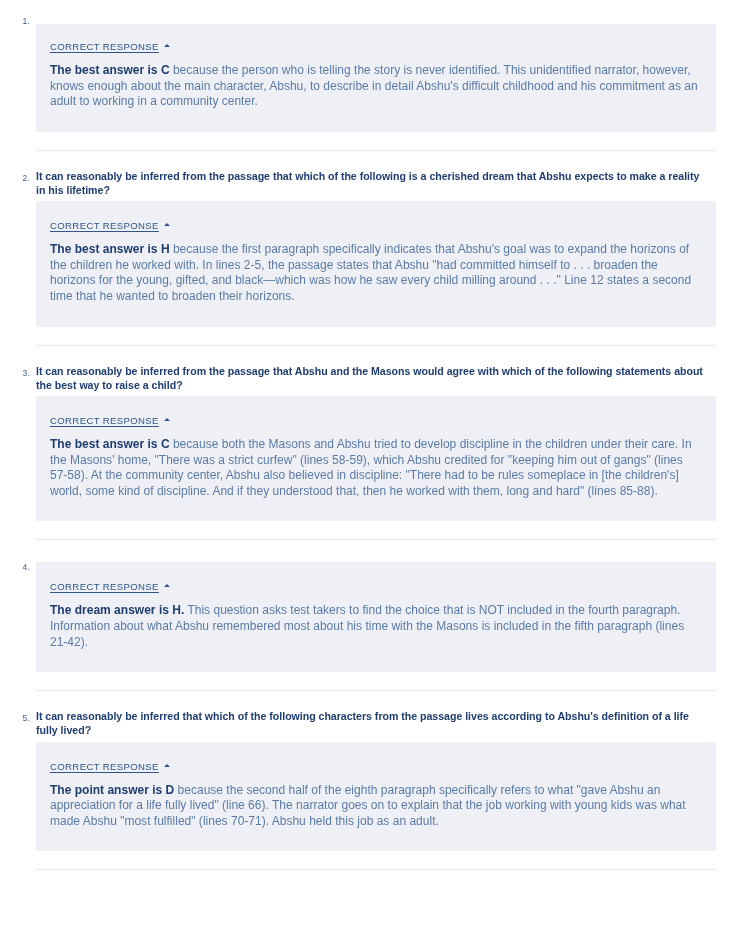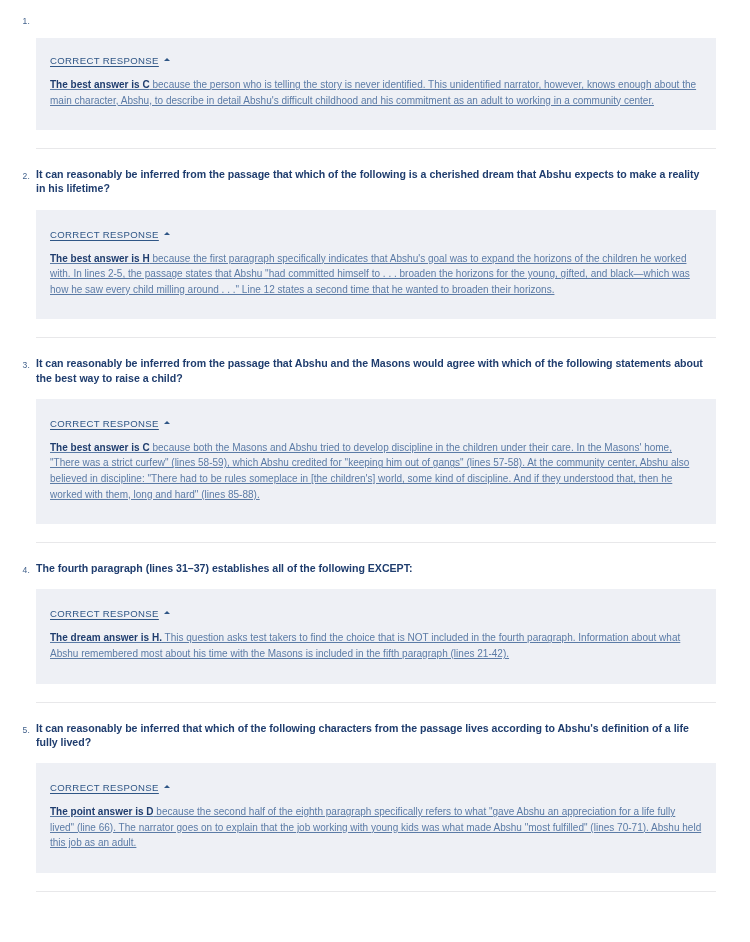--- a/index.html
+++ b/index.html
@@ -52,21 +52,20 @@
     font-weight: bold;
     line-height: 14.2px;
     color: #1f3d6e;
     letter-spacing: -0.02px;
     max-width: 672px;
   }
 
   
   .answer-box {
     background: #eef0f5;
-    margin-top: 14px;
     padding: 14px 14px 22px 14px;
     box-sizing: border-box;
   }
 
   .answer-box.clipped {
     padding-top: 12px;
   }
 
   .correct-toggle {
     display: inline-flex;
@@ -90,25 +89,24 @@
     width: 0;
     height: 0;
     border-left: 3.6px solid transparent;
     border-right: 3.6px solid transparent;
     border-bottom: 3.6px solid #2f5686;
     position: relative;
     top: -1px;
   }
 
   .explanation {
-    font-size: 10px;
+    font-size: 12px;
     line-height: 15.6px;
     color: #5b7ba6;
     letter-spacing: 0.01px;
-    text-decoration: underline;
   }
 
   .explanation b {
     color: #1f3d6e;
     font-weight: bold;
   }
 
   
   .divider {
     height: 1px;
@@ -189,21 +187,20 @@
       <div class="explanation">
         <b>The best answer is C</b><span> because both the Masons and Abshu tried to develop discipline in the children under their care. In the Masons' home, "There was a strict curfew" (lines 58-59), which Abshu credited for "keeping him out of gangs" (lines 57-58). At the community center, Abshu also believed in discipline: "There had to be rules someplace in [the children's] world, some kind of discipline. And if they understood that, then he worked with them, long and hard" (lines 85-88).</span>
       </div>
     </div>
   </div>
   <div class="divider"></div>
 
   <div class="q-item">
     <div class="q-head">
       <div class="q-num">4.</div>
-      <div class="q-text">The fourth paragraph (lines 31–37) establishes all of the following EXCEPT:</div>
     </div>
     <div class="answer-box">
       <div class="correct-toggle">
         <span class="label">CORRECT RESPONSE</span>
         <span class="caret-up"></span>
       </div>
       <div class="explanation">
         <b>The dream answer is H.</b><span> This question asks test takers to find the choice that is NOT included in the fourth paragraph. Information about what Abshu remembered most about his time with the Masons is included in the fifth paragraph (lines 21-42).</span>
       </div>
     </div>

